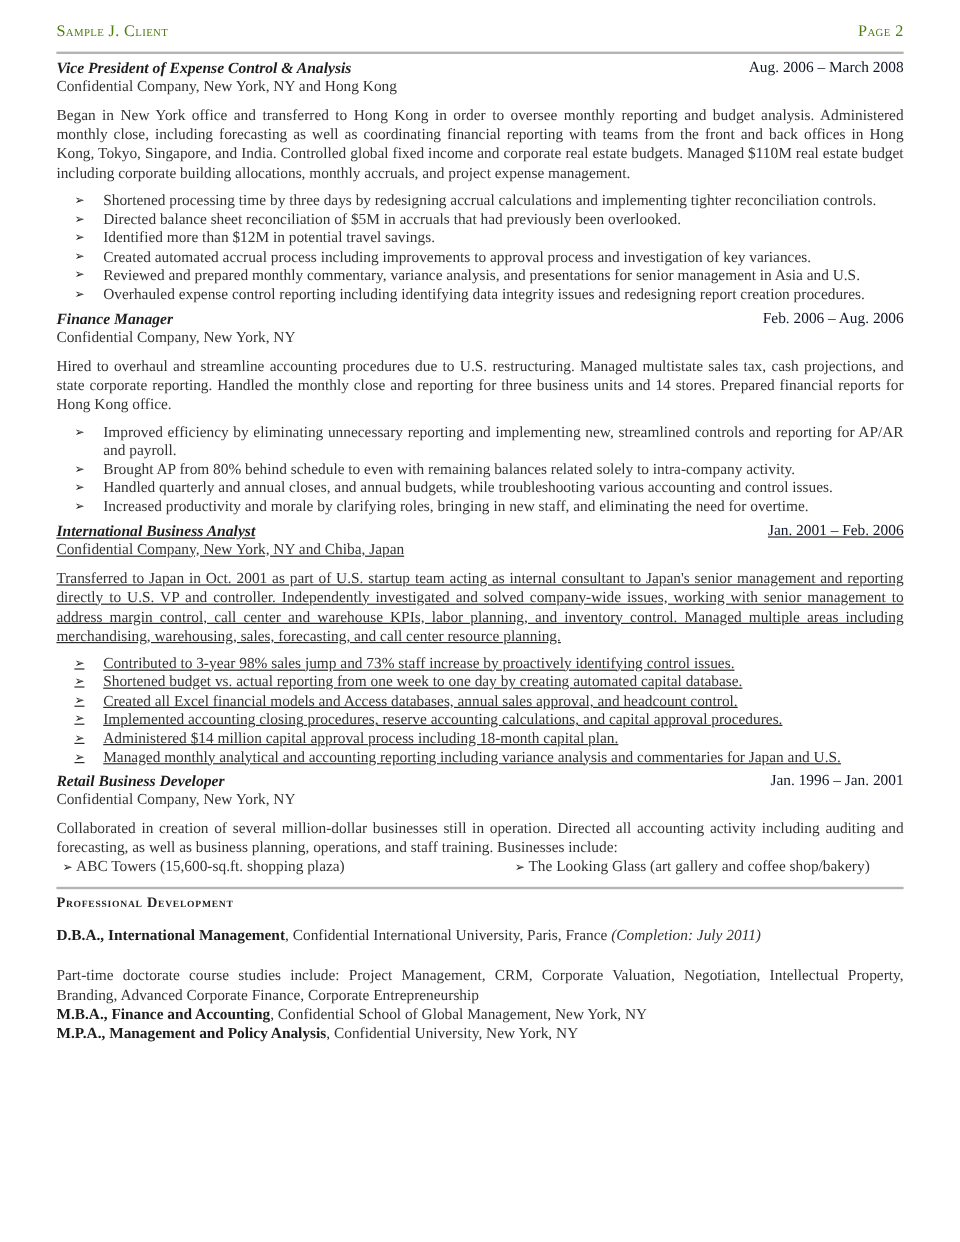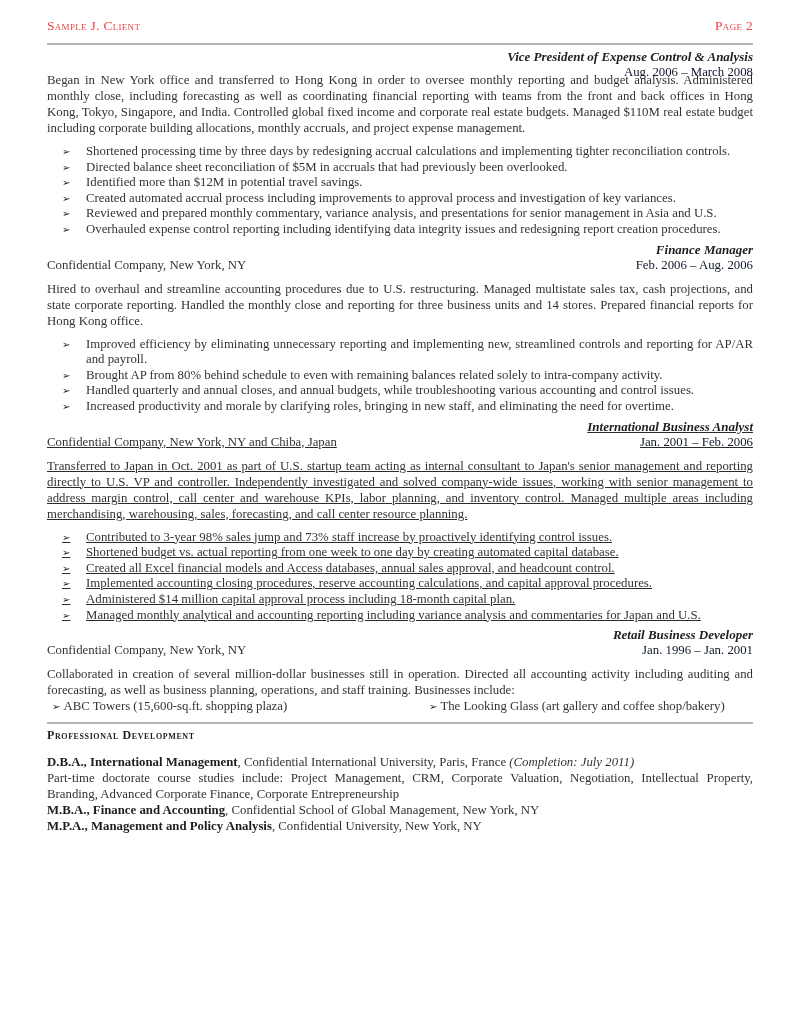--- a/index.html
+++ b/index.html
@@ -6,27 +6,27 @@
   body {
     width: 800px; height: 1035px; overflow: hidden; position: relative;
     font-family: "Liberation Serif", "DejaVu Serif", serif;
     color: #2b2b2b;
   }
   .page { position: absolute; left: 47px; top: 0; width: 706px; }
 
   .page-header {
     display: flex; justify-content: space-between; align-items: flex-end;
     padding-top: 14px; height: 20px;
-    font-variant: small-caps; font-size: 13.5px; letter-spacing: 0.3px; color: #ef4444; text-align: right;
+    font-variant: small-caps; font-size: 13.5px; letter-spacing: 0.3px; color: #4d7c0f; text-align: right;
   }
   .page-header .left { font-weight: normal; }
   .rule { height: 0; border-top: 2px solid #b4b4b4; margin: 9px 0 4px 0; }
 
   .job { margin-top: 0; }
-  .job-head { display: flex; justify-content: space-between; align-items: flex-end; height: 15px; flex-direction: column; }
+  .job-head { display: flex; justify-content: space-between; align-items: flex-start; height: 15px; }
   .job-title { font-weight: bold; font-style: italic; font-size: 13px; color: #1e1e1e; }
   .job-dates { font-size: 12.8px; color: #0f172a; }
   .job-company { font-size: 12.8px; line-height: 16px; color: #333; }
   .job-desc {
     margin-top: 8px; font-size: 12.8px; line-height: 16px; text-align: justify; color: #333;
   }
   ul.bullets { list-style: none; margin: 8px 0 0 0; padding: 0 0 0 15px; }
   ul.bullets li {
     display: flex; font-size: 12.8px; line-height: 15.6px; text-align: justify; color: #333;
   }
@@ -39,38 +39,39 @@
   }
   .biz-grid span .arrow-inline { font-size: 10px; margin-right: 3px; color: #222; }
 
   .section-title {
     font-variant: small-caps; font-weight: bold;
     font-size: 12px; letter-spacing: 0.6px; color: #222; margin-top: 4px; height: 20px;
   }
   .edu { font-size: 12.8px; line-height: 16px; color: #333; margin-top: 6px; }
   .edu b { color: #1e1e1e; }
   .edu .note { font-style: italic; margin-top: 22px; }
-  .edu .justify { text-align: justify; }
+  .edu .justify { text-align: justify; margin-top: 18px; }
 </style>
 </head>
 <body>
 
 <div class="page">
 
   <div class="page-header">
     <span class="left">Sample J. Client</span>
     <span class="right">Page 2</span>
   </div>
   <div class="rule"></div>
 
   <div class="job">
     <div class="job-head">
       <span class="job-title">Vice President of Expense Control &amp; Analysis</span>
       <span class="job-dates">Aug. 2006 – March 2008</span>
     </div>
+    <div class="job-company">Confidential Company, New York, NY and Hong Kong</div>
     <div class="job-desc">Began in New York office and transferred to Hong Kong in order to oversee monthly reporting and budget analysis. Administered monthly close, including forecasting as well as coordinating financial reporting with teams from the front and back offices in Hong Kong, Tokyo, Singapore, and India. Controlled global fixed income and corporate real estate budgets. Managed $110M real estate budget including corporate building allocations, monthly accruals, and project expense management.</div>
     <ul class="bullets">
       <li>
           <span class="arrow">➢</span>
           <span class="btext">Shortened processing time by three days by redesigning accrual calculations and implementing tighter reconciliation controls.</span>
         </li>
       <li>
           <span class="arrow">➢</span>
           <span class="btext">Directed balance sheet reconciliation of $5M in accruals that had previously been overlooked.</span>
         </li>

